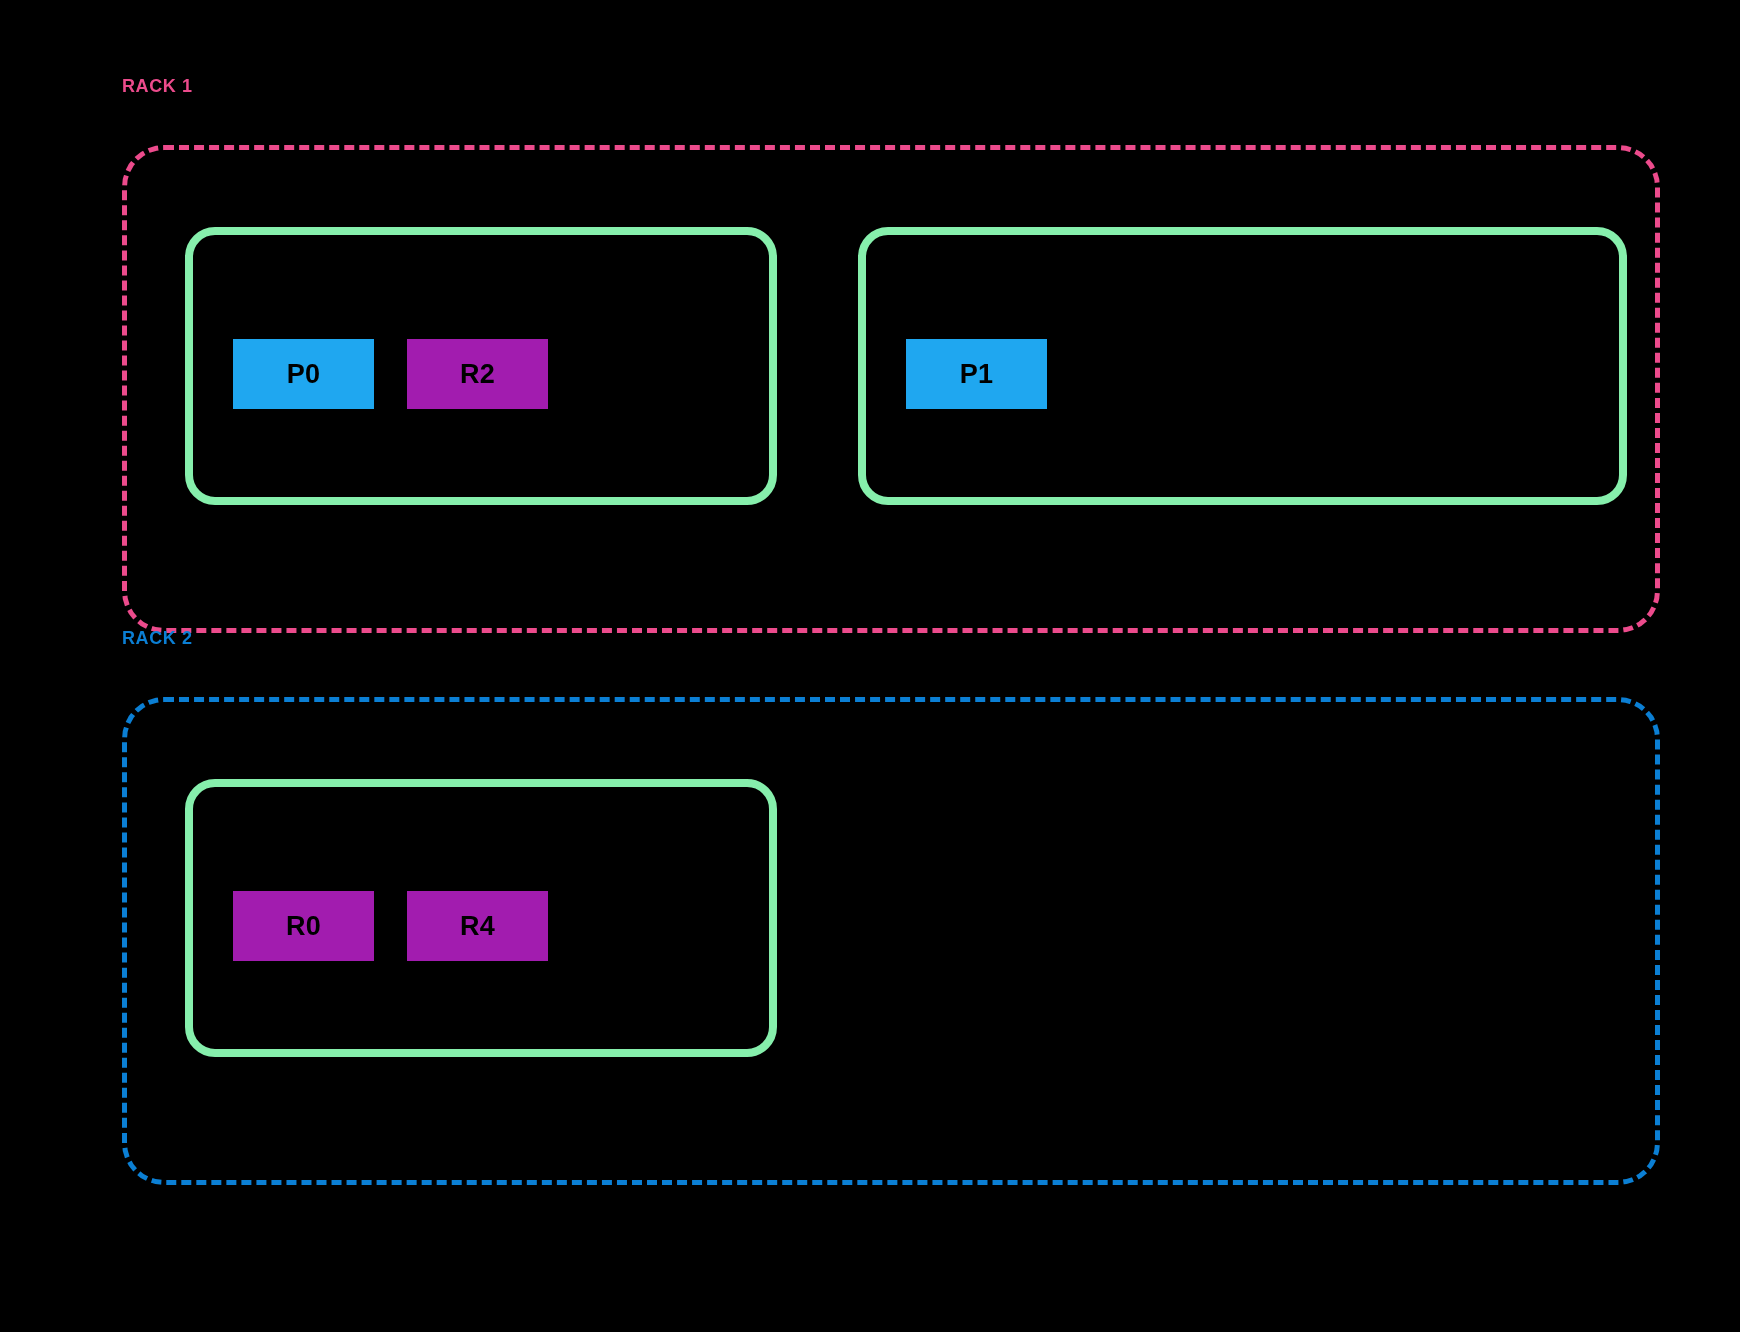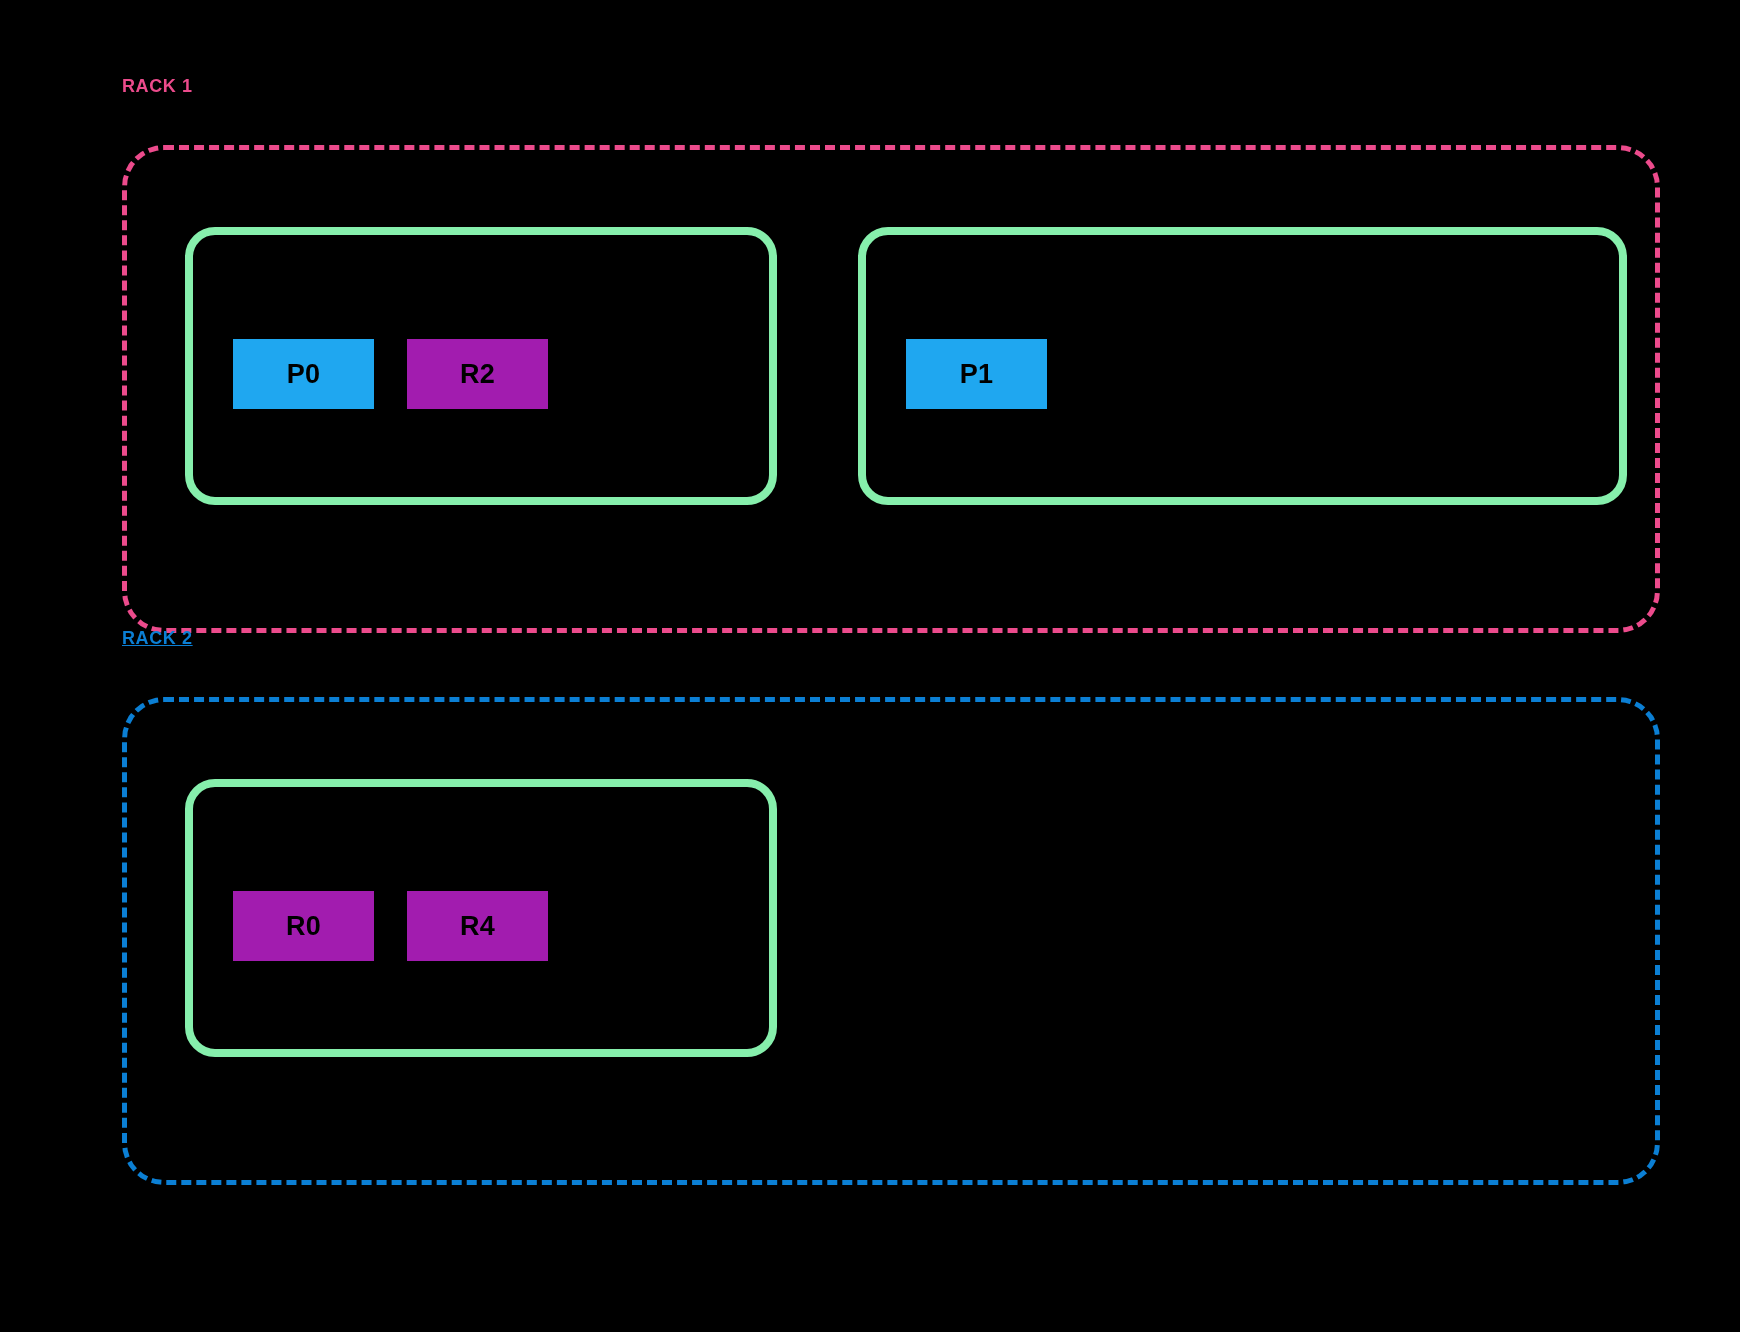--- a/index.html
+++ b/index.html
@@ -36,21 +36,21 @@
     position: absolute;
     left: 0px;
     top: 0px;
     font-size: 18px;
     font-weight: bold;
     letter-spacing: 0.6px;
     line-height: 32px;
     white-space: nowrap;
   }
   #rack-label-1 { color: #ec4b8c; }
-  #rack-label-2 { color: #0b7fd4; text-decoration: underline; }
+  #rack-label-2 { color: #0b7fd4; }
 
   .rack-box {
     position: absolute;
     left: 0px;
     top: 75px;
     width: 1538px;
     height: 488px;
     box-sizing: border-box;
     border-radius: 42px;
     border-style: dashed;

